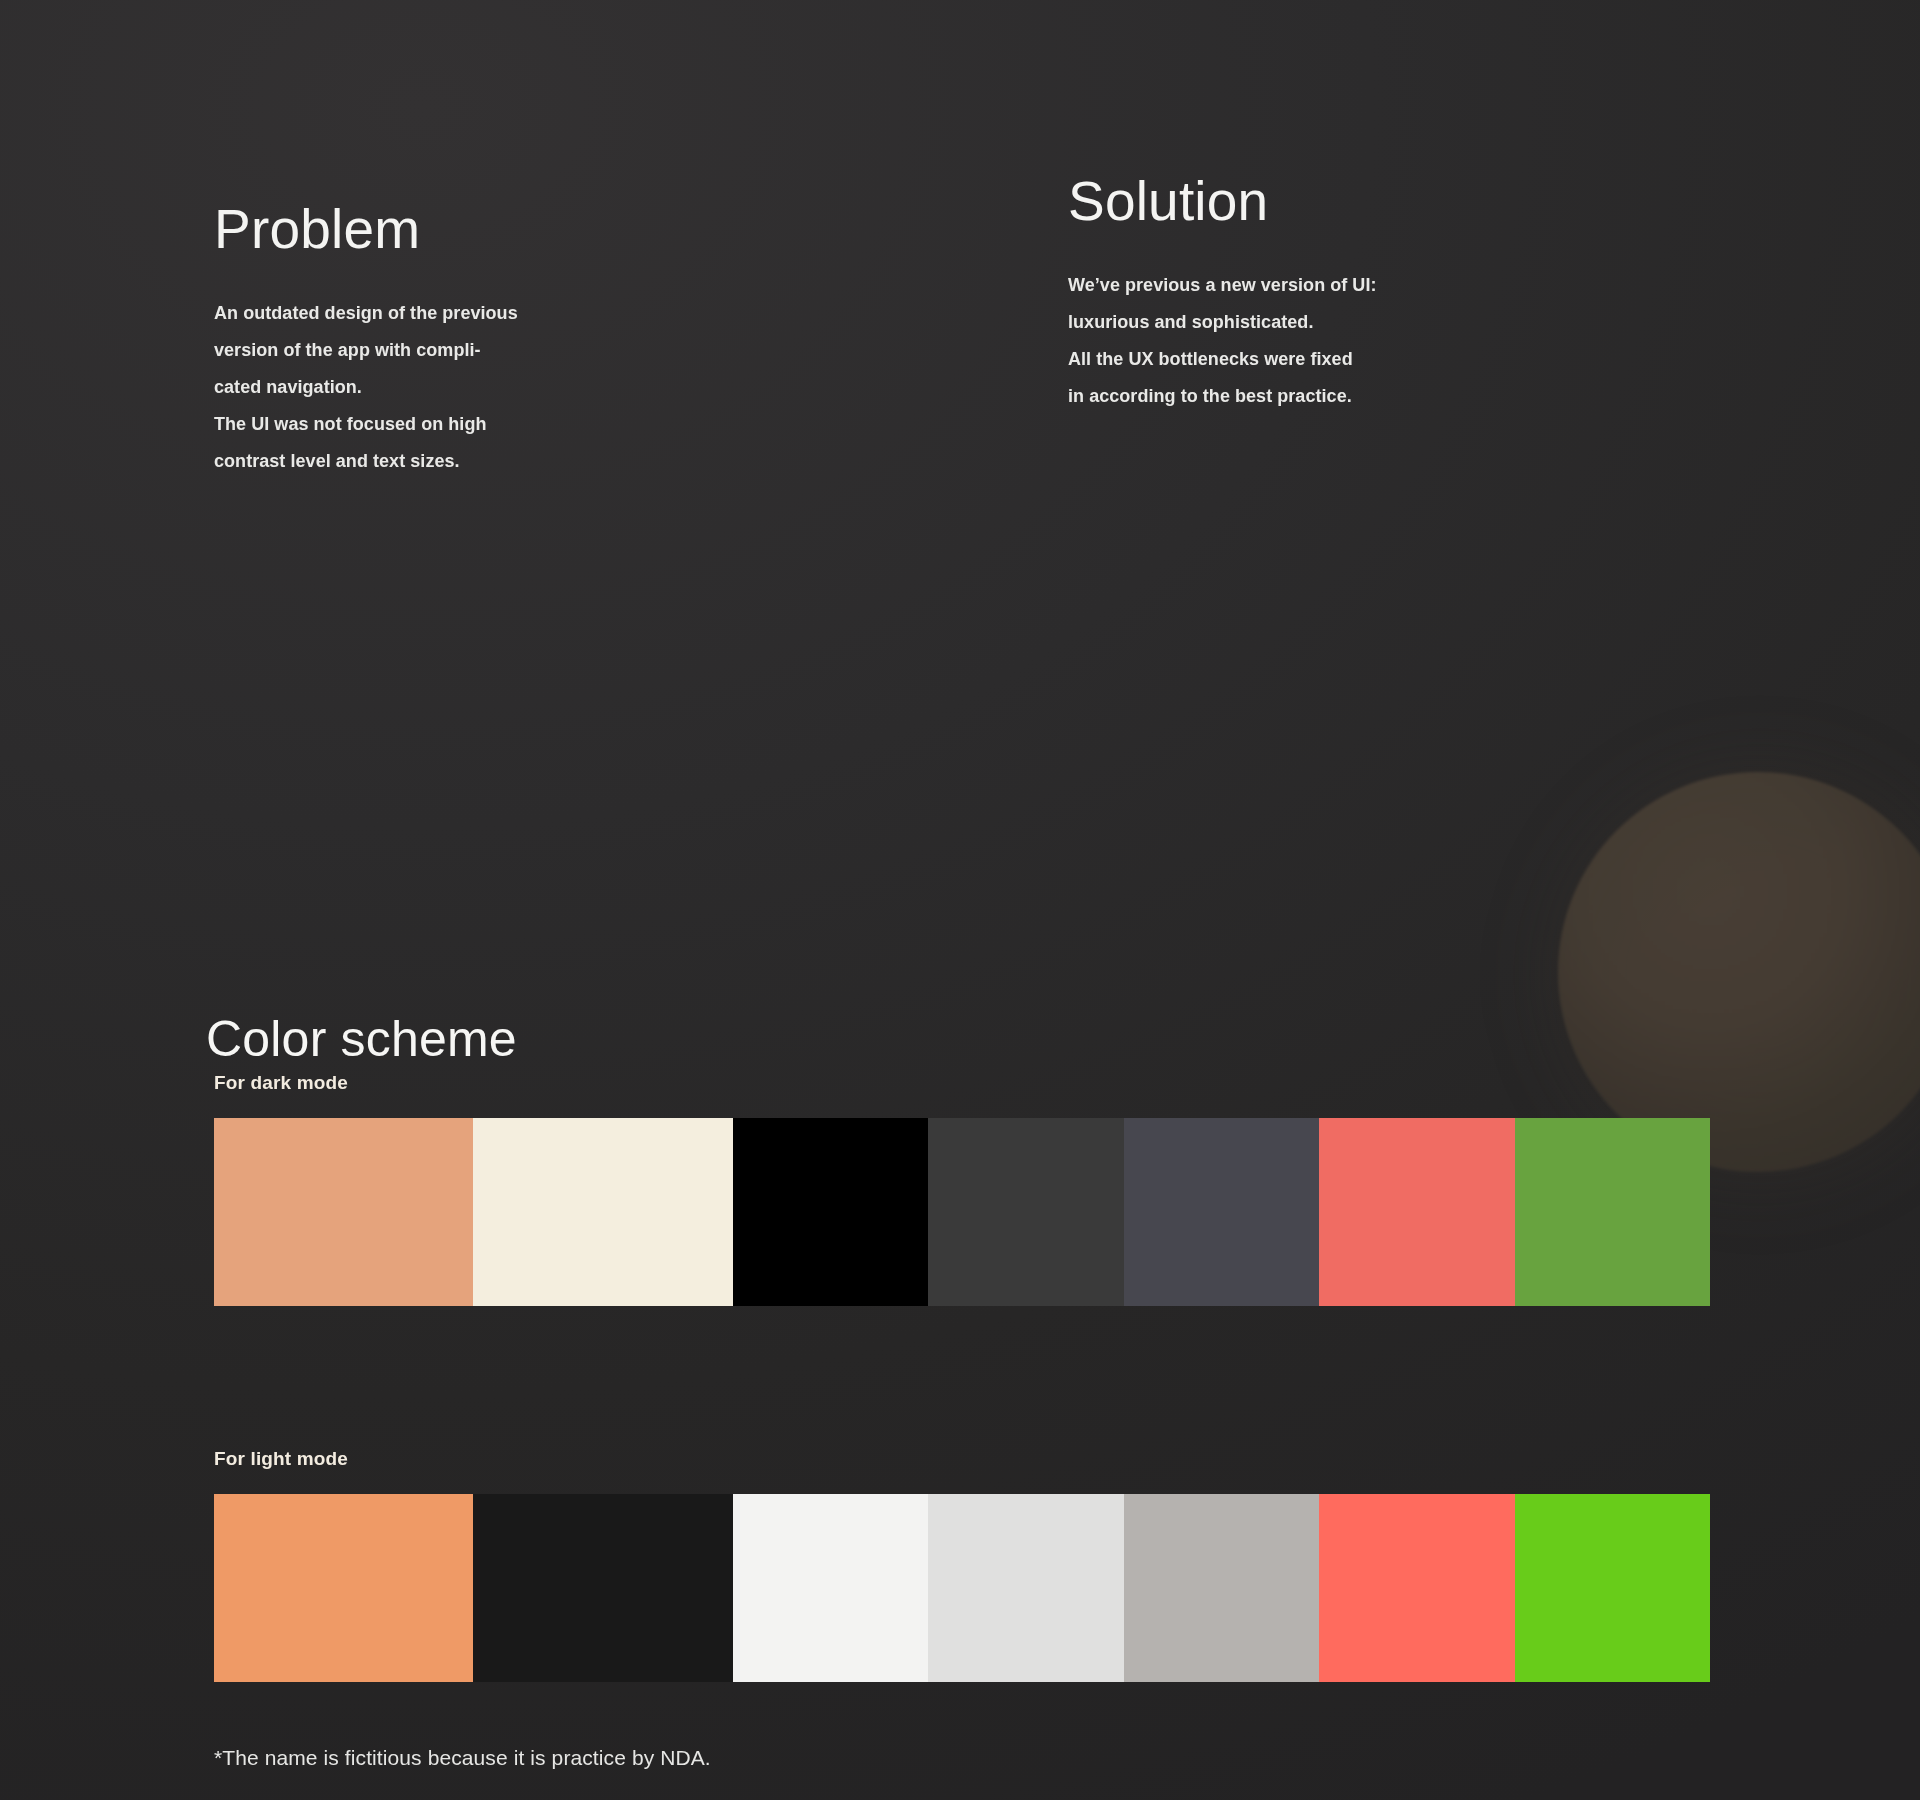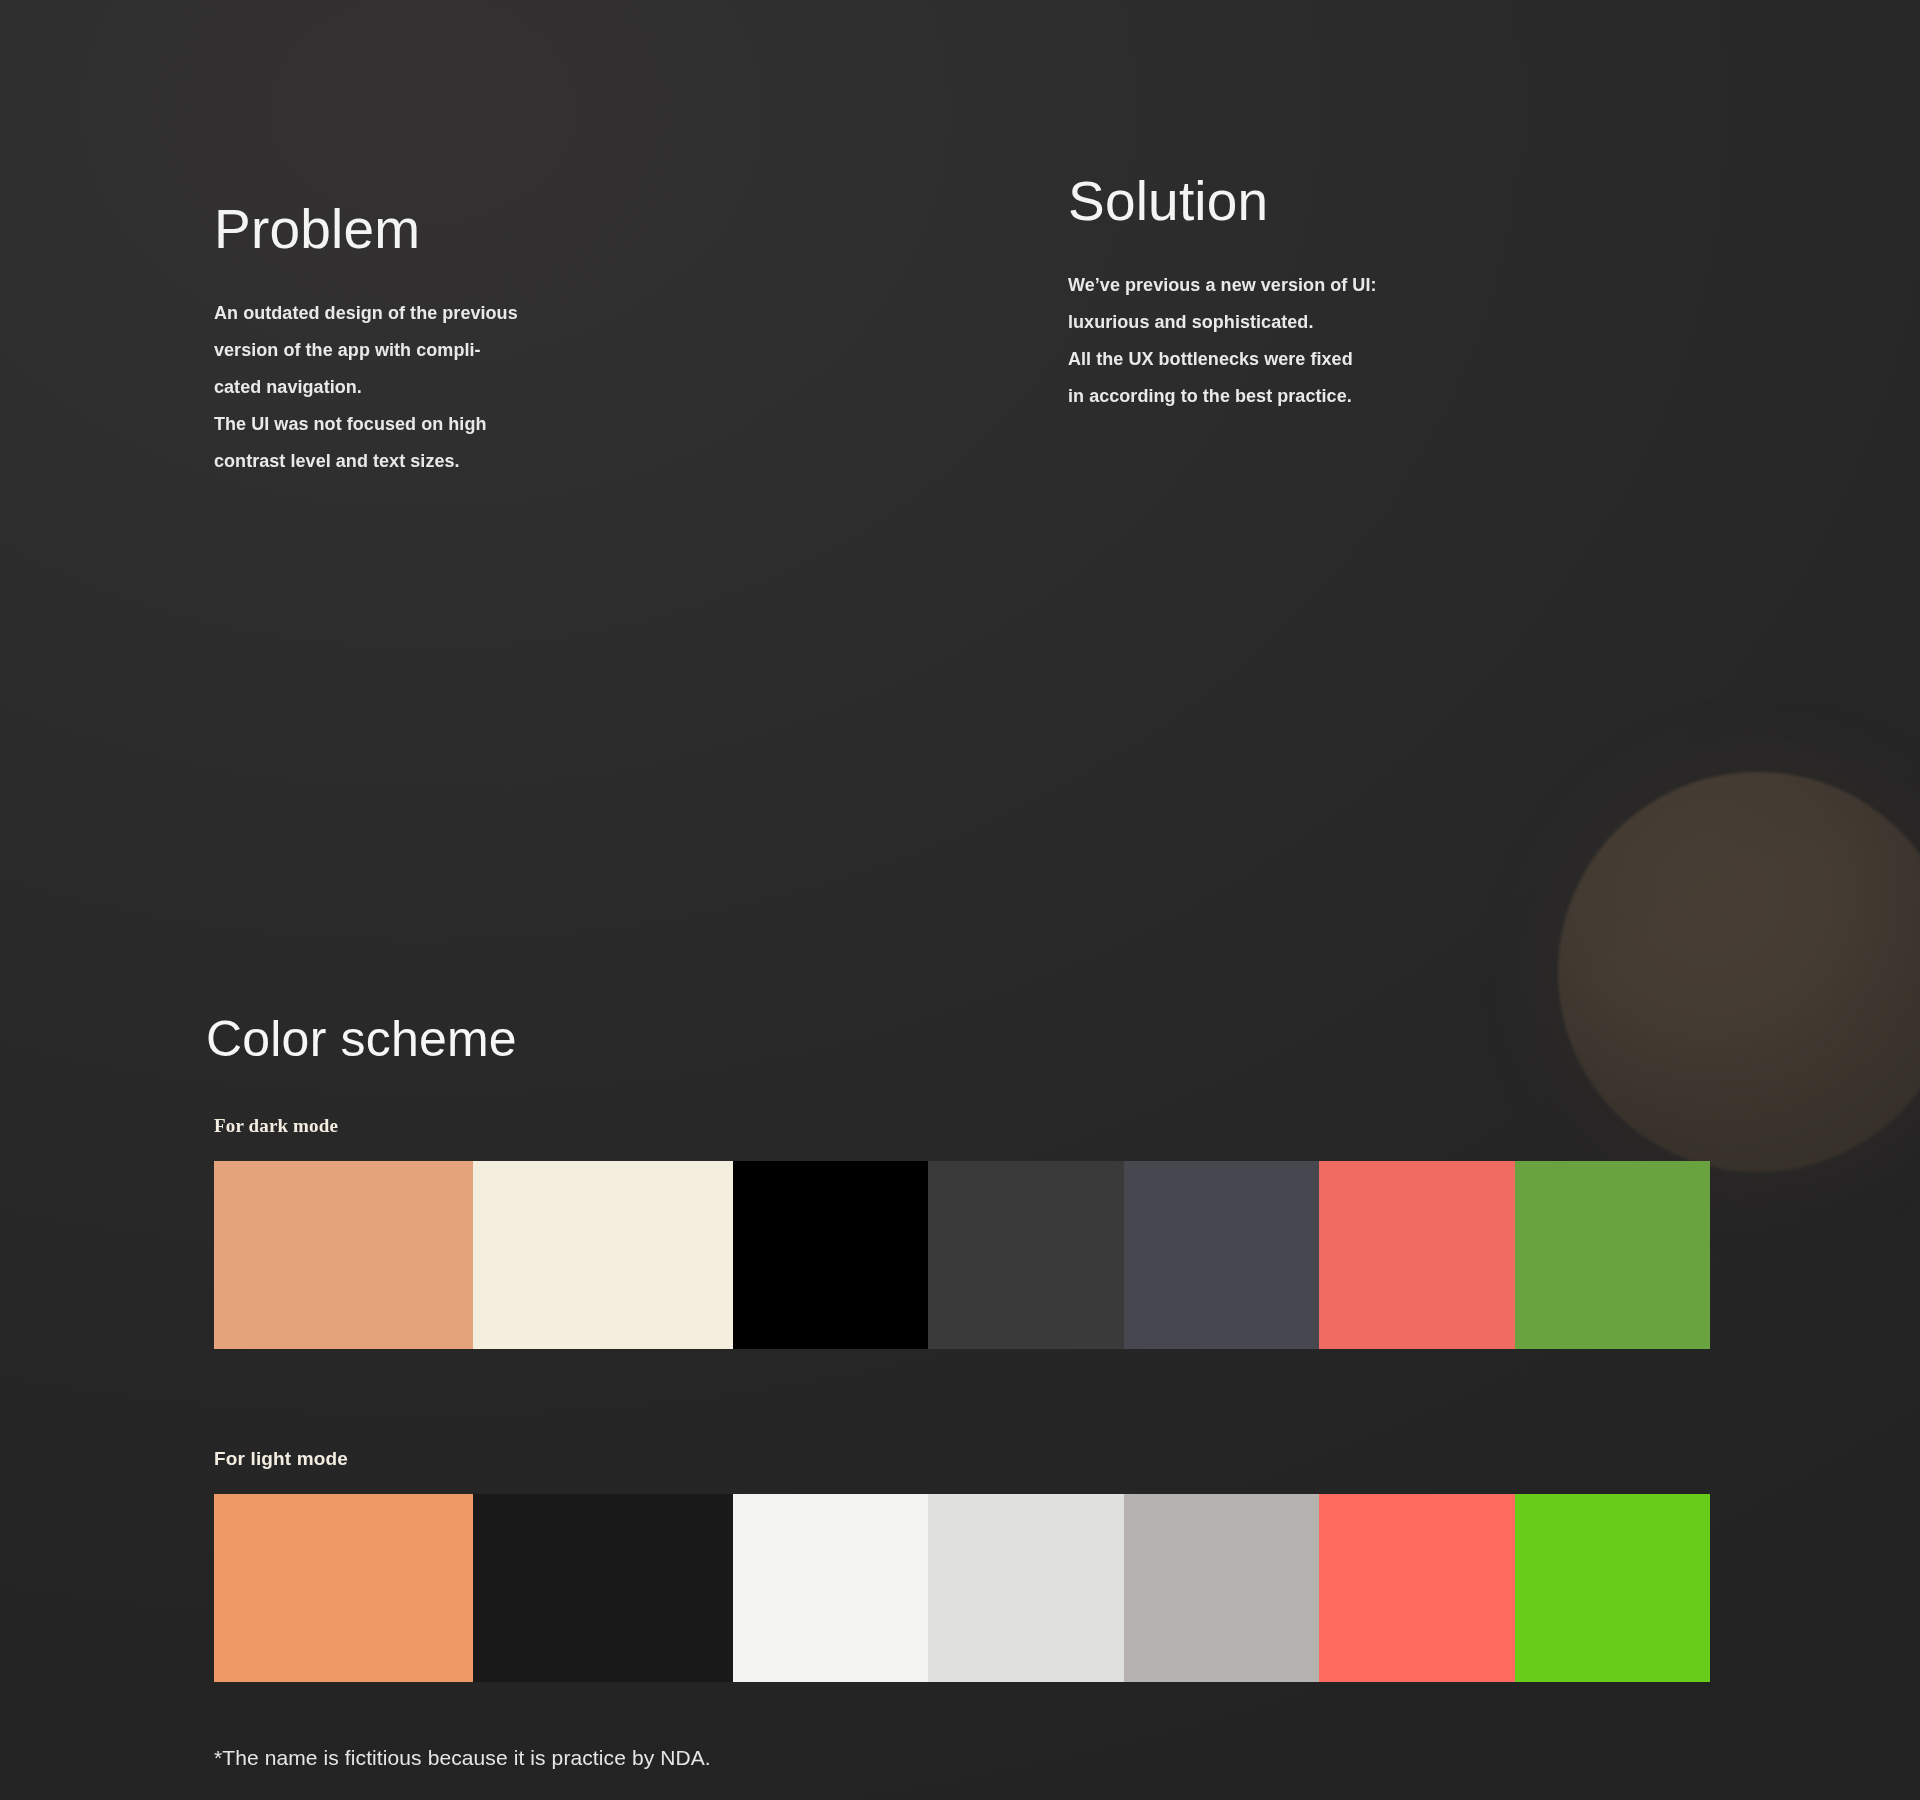--- a/index.html
+++ b/index.html
@@ -85,21 +85,21 @@
     top: 972px;
     font-size: 50px;
     line-height: 1.0;
     font-weight: 400;
     color: #f6f6f4;
     letter-spacing: 0.2px;
     white-space: nowrap;
   }
 
   .palette-group { position: absolute; left: 214px; }
-  .palette-group.dark  { top: 1115px; font-family: Liberation Serif, serif; }
+  .palette-group.dark  { top: 1072px; }
   .palette-group.light { top: 1404px; margin-top: 44px; }
 
   .palette-label {
     font-size: 19px;
     font-weight: 700;
     color: #f3ece0;
     letter-spacing: 0.15px;
     margin-bottom: 24px;
   }
   .palette-row {

